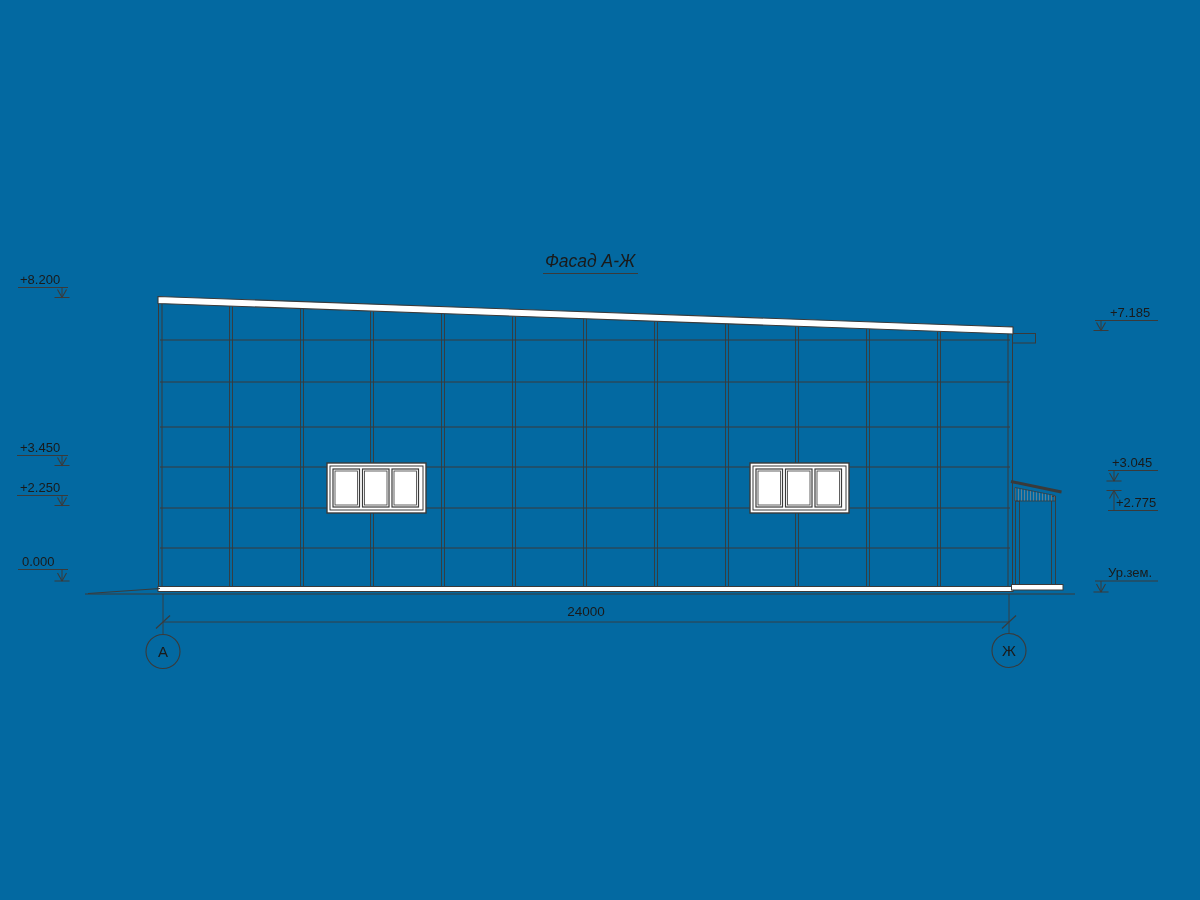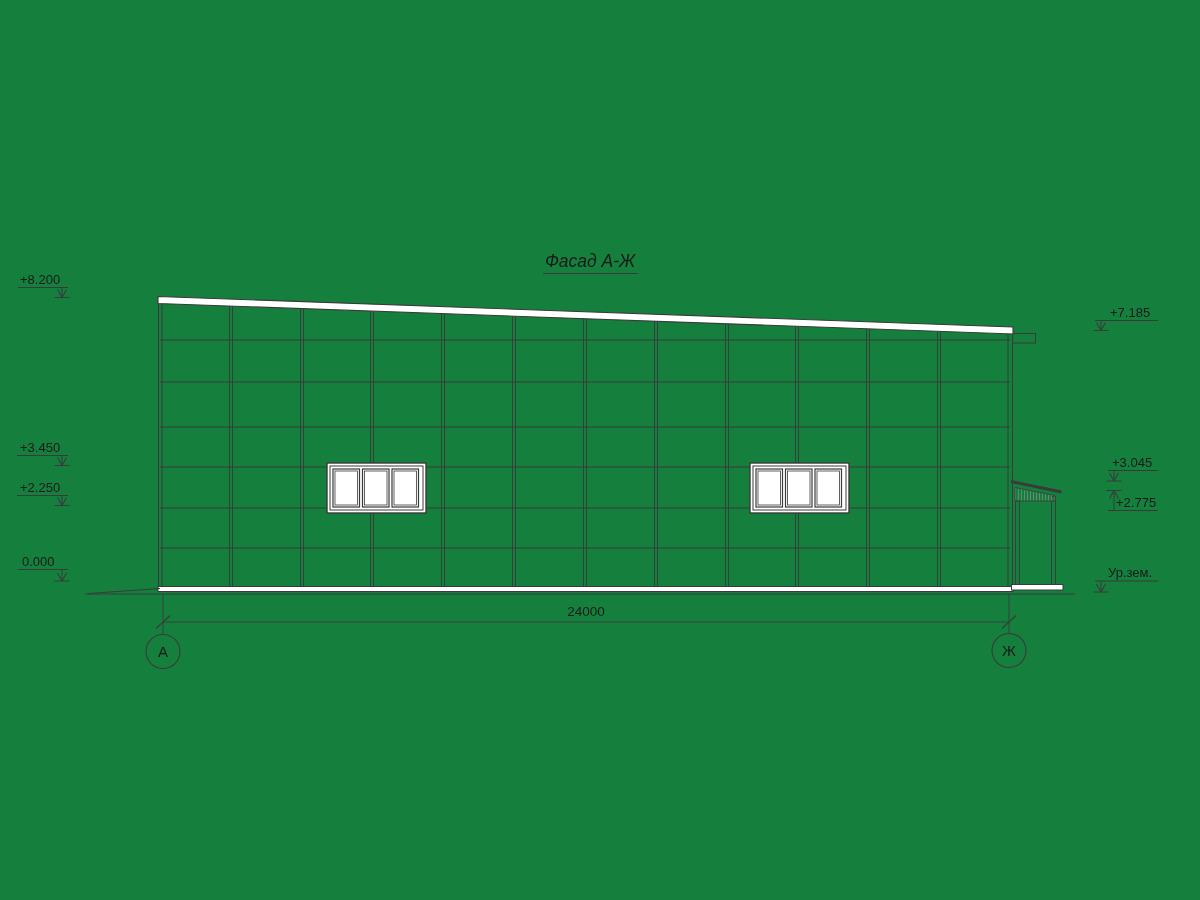--- a/index.html
+++ b/index.html
@@ -1,19 +1,19 @@
 <!DOCTYPE html>
 <html><head>
 <meta charset="utf-8">
 <style>
   html,body{margin:0;padding:0;background:#fff;}
   .sheet{
     position:relative;
     width:1200px;height:900px;
-    background:#15803d;
+    background:#0369a1;
     font-family:"Liberation Sans", sans-serif;
     overflow:hidden;
   }
   svg text{
     font-family:"Liberation Sans", sans-serif;
     fill:#1a1a1a;
   }
   .t-title{font-size:17.5px;font-style:italic;}
   .t-mark{font-size:13px;}
   .t-dim{font-size:13.5px;}

